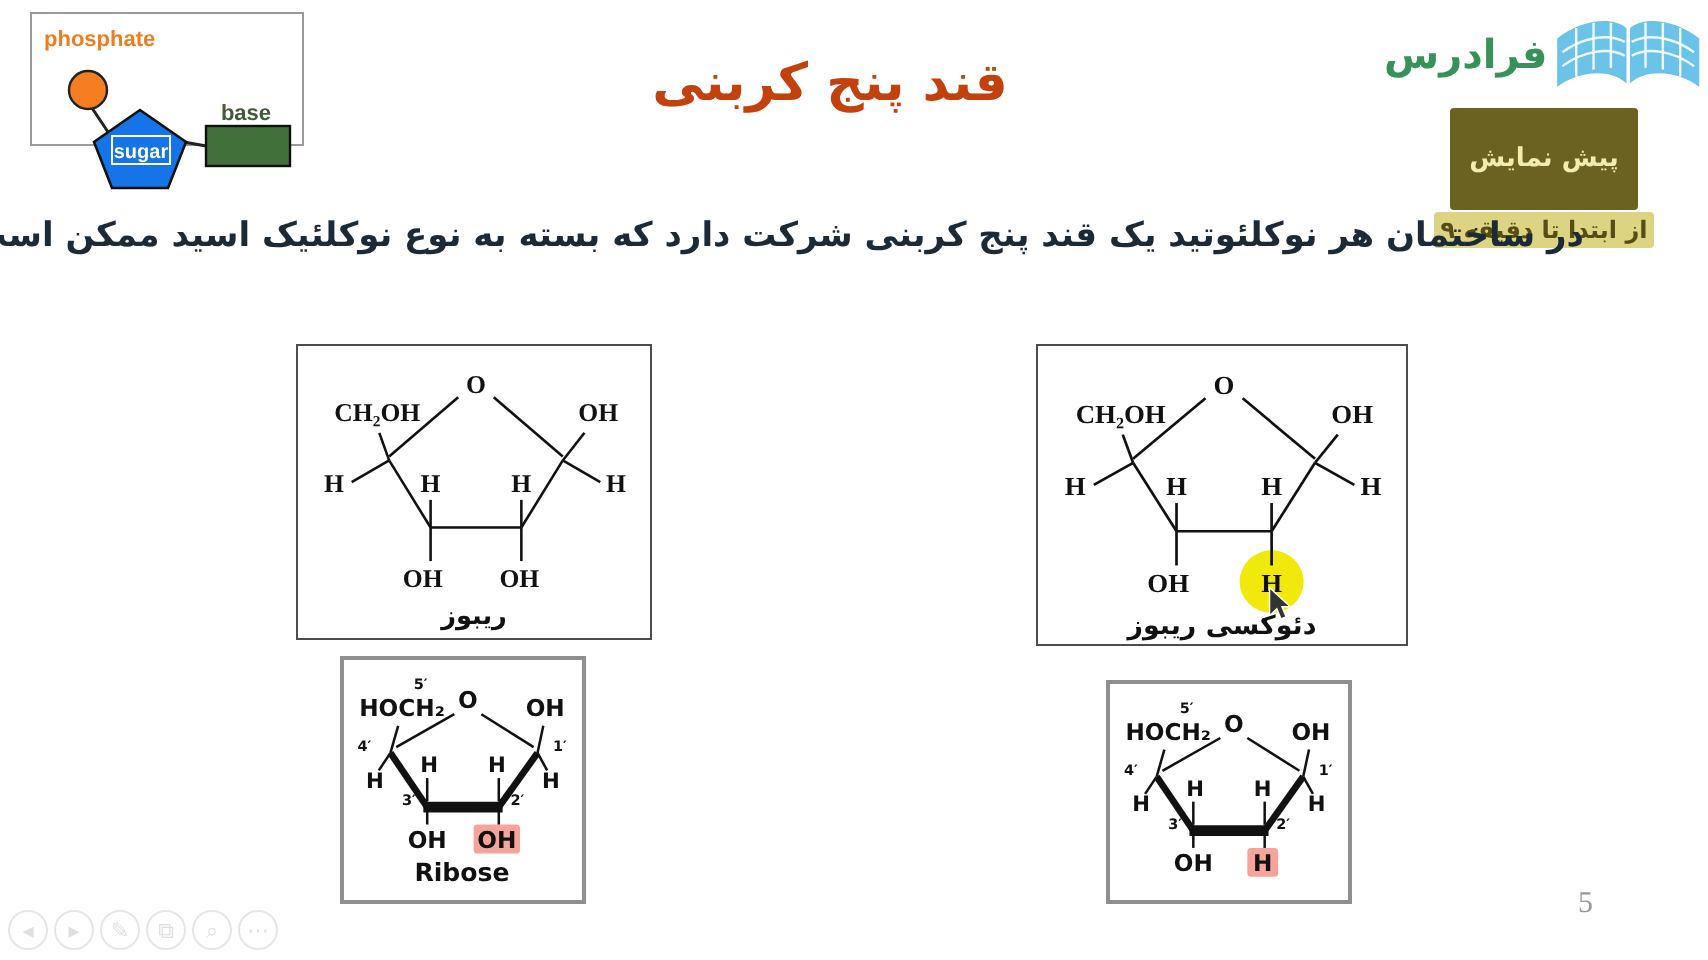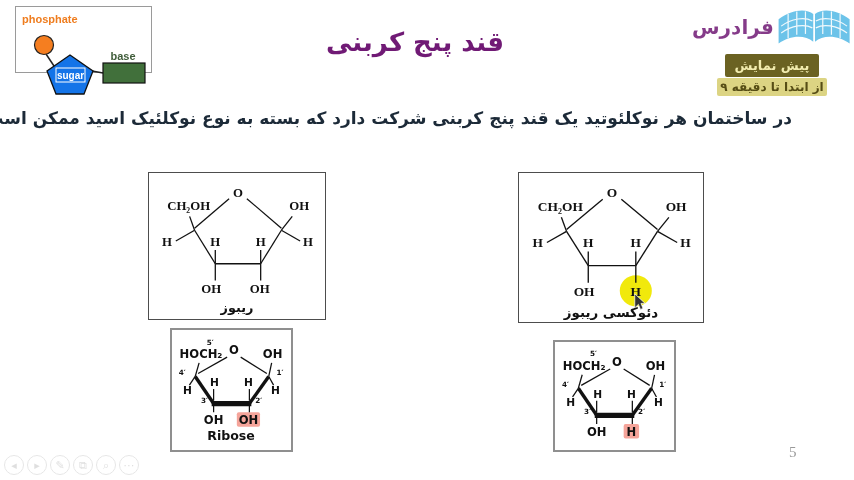--- a/index.html
+++ b/index.html
@@ -8,28 +8,28 @@
 
   
   .nuc-box{position:absolute;left:15px;top:6px;width:137px;height:67px;
            border:1.5px solid #9a9a9a;background:#fff;box-sizing:border-box;}
   .phos-label{font:bold 11px "Liberation Sans",sans-serif;fill:#ef7d1f;}
   .base-label{font:bold 11px "Liberation Sans",sans-serif;fill:#3f5c39;}
   .sugar-label{font:bold 10px "Liberation Sans",sans-serif;fill:#ffffff;}
 
   
   .slide-title{position:absolute;left:0;top:27px;width:830px;text-align:center;
-               color:#701a75;font-weight:bold;font-size:26px;}
+               color:#c2410c;font-weight:bold;font-size:26px;}
 
   
   .brand{position:absolute;right:2px;top:4px;width:160px;display:flex;flex-direction:column;align-items:center;}
   .brand-row{display:flex;align-items:center;justify-content:flex-end;width:100%;opacity:.85;}
-  .brand-text{color:#701a75;font-weight:bold;font-size:20px;text-shadow:0 0 2px #ffffff;margin-right:2px;}
+  .brand-text{color:#15803d;font-weight:bold;font-size:20px;text-shadow:0 0 2px #ffffff;margin-right:2px;}
   .badge-dark{margin-top:4px;width:94px;background:#6b6222;color:#f2ecae;font-weight:bold;
-              font-size:13px;text-align:center;padding:4px 0;border-radius:2px;}
+              font-size:13px;text-align:center;padding:18px 0;border-radius:2px;}
   .badge-light{margin-top:1px;width:110px;background:#dcd483;color:#564d15;font-weight:bold;
                font-size:12px;text-align:center;padding:2px 0;border-radius:2px;}
 
   
   .para{position:absolute;top:104px;right:62px;width:740px;direction:rtl;text-align:right;
         color:#1c2a38;font-weight:bold;font-size:17px;line-height:29px;white-space:nowrap;}
   .blue{color:#1b7fc4;}
 
   
   .struct-box{position:absolute;background:#fff;box-sizing:border-box;}

